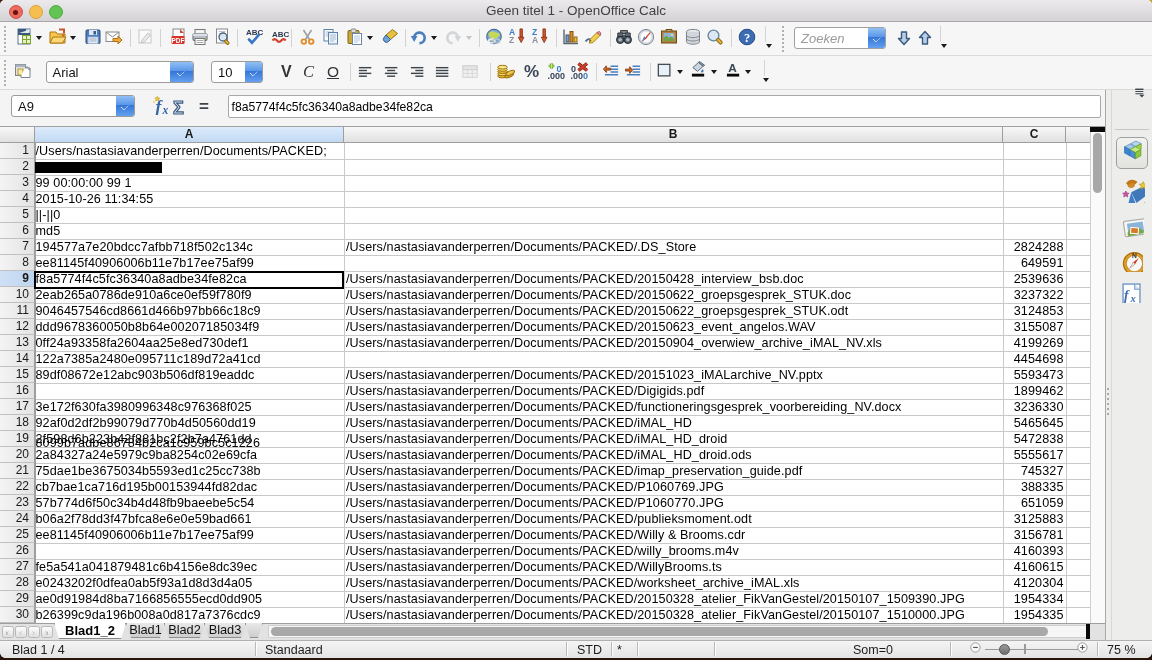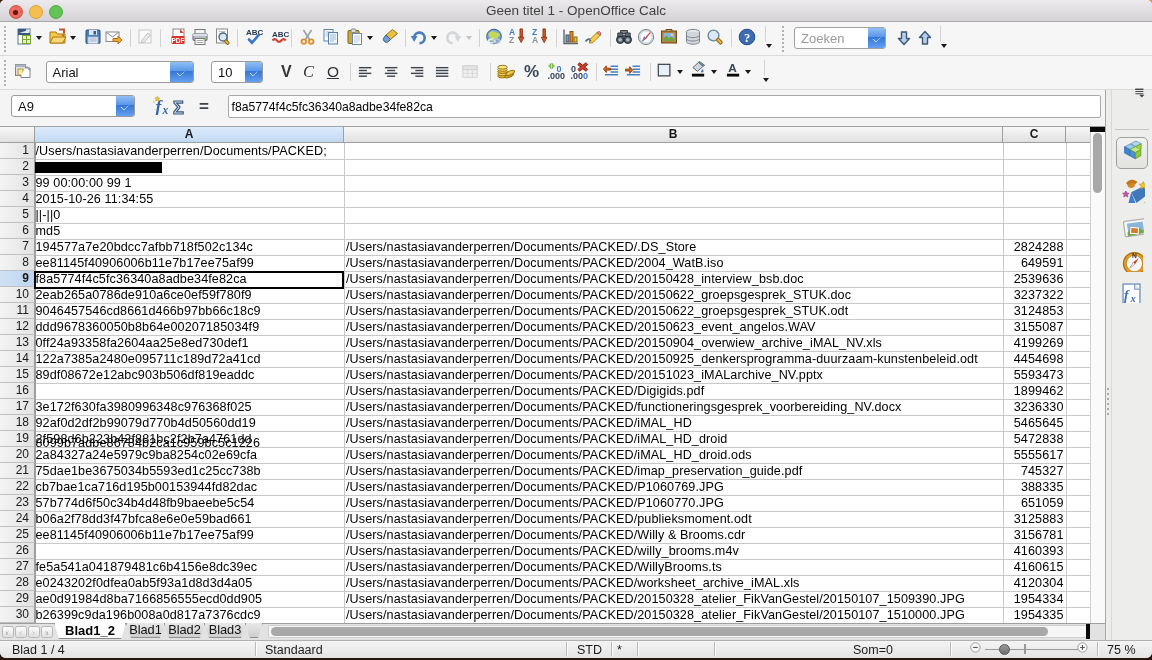--- a/index.html
+++ b/index.html
@@ -207,21 +207,21 @@
         <text x="9" y="13.6" font-family="Liberation Serif" font-size="12.5" font-weight="bold" fill="#fff" text-anchor="middle">?</text>
       </svg></div>
 <div class="dd" style="left:36px;top:36px;"></div>
 <div class="dd" style="left:70px;top:36px;"></div>
 <div class="dd" style="left:367px;top:36px;"></div>
 <div class="dd" style="left:431px;top:36px;"></div>
 <div class="dd" style="left:466px;top:36px;border-top-color:#c2c6ca;"></div>
 <div class="dd" style="left:766px;top:44px;"></div>
 <div style="position:absolute;left:765px;top:26px;width:1px;height:16px;background:#d4d4d4;"></div>
 <div class="grip" style="left:782px;top:26px;"></div>
-<div class="combo" style="left:794px;top:27px;width:92px;height:22px;border-color:#a0a0a0;">
+<div class="combo" style="left:794px;top:27px;width:92px;height:22px;border-color:#a0a0a0;font-style:italic;">
 <span class="ctext" style="color:#9a9a9a;">Zoeken</span>
       <div class="combobtn" style="width:17px;"></div>
     </div>
 <div class="ic" style="left:895px;top:27px;width:18px;height:22px;"><svg width="18" height="22" viewBox="0 0 18 18">
         <path d="M9 15.5l-5.5-6h3V3h5v6.5h3z" fill="#b9cfe8" stroke="#39597e" stroke-width="1.4" stroke-linejoin="round"></path>
       </svg></div>
 <div class="ic" style="left:916px;top:27px;width:18px;height:22px;"><svg width="18" height="22" viewBox="0 0 18 18">
         <path d="M9 2.5l5.5 6h-3V15h-5V8.5h-3z" fill="#b9cfe8" stroke="#39597e" stroke-width="1.4" stroke-linejoin="round"></path>
       </svg></div>
 <div class="dd" style="left:941px;top:44px;"></div>
@@ -428,39 +428,37 @@
 <div class="cell" style="left:35.5px;top:143px;">/Users/nastasiavanderperren/Documents/PACKED;</div>
 <div class="cell" style="left:35.5px;top:175px;">99 00:00:00 99 1</div>
 <div class="cell" style="left:35.5px;top:191px;">2015-10-26 11:34:55</div>
 <div class="cell" style="left:35.5px;top:207px;">||-||0</div>
 <div class="cell" style="left:35.5px;top:223px;">md5</div>
 <div style="position:absolute;left:35px;top:161.5px;width:127px;height:11.5px;background:#000;"></div>
 <div class="cell" style="left:35.5px;top:239px;">194577a7e20bdcc7afbb718f502c134c</div>
 <div class="cell" style="left:346px;top:239px;">/Users/nastasiavanderperren/Documents/PACKED/.DS_Store</div>
 <div class="cell" style="left:1003px;top:239px;width:60.5px;text-align:right;">2824288</div>
 <div class="cell" style="left:35.5px;top:255px;">ee81145f40906006b11e7b17ee75af99</div>
-<div class="cell" style="left:346px;top:255px;">/Users/nastasiavanderperren/Documents/PACKED/2004_WatB.iso</div>
 <div class="cell" style="left:1003px;top:255px;width:60.5px;text-align:right;">649591</div>
 <div class="cell" style="left:35.5px;top:271px;">f8a5774f4c5fc36340a8adbe34fe82ca</div>
 <div class="cell" style="left:346px;top:271px;">/Users/nastasiavanderperren/Documents/PACKED/20150428_interview_bsb.doc</div>
 <div class="cell" style="left:1003px;top:271px;width:60.5px;text-align:right;">2539636</div>
 <div class="cell" style="left:35.5px;top:287px;">2eab265a0786de910a6ce0ef59f780f9</div>
 <div class="cell" style="left:346px;top:287px;">/Users/nastasiavanderperren/Documents/PACKED/20150622_groepsgesprek_STUK.doc</div>
 <div class="cell" style="left:1003px;top:287px;width:60.5px;text-align:right;">3237322</div>
 <div class="cell" style="left:35.5px;top:303px;">9046457546cd8661d466b97bb66c18c9</div>
 <div class="cell" style="left:346px;top:303px;">/Users/nastasiavanderperren/Documents/PACKED/20150622_groepsgesprek_STUK.odt</div>
 <div class="cell" style="left:1003px;top:303px;width:60.5px;text-align:right;">3124853</div>
 <div class="cell" style="left:35.5px;top:319px;">ddd9678360050b8b64e00207185034f9</div>
 <div class="cell" style="left:346px;top:319px;">/Users/nastasiavanderperren/Documents/PACKED/20150623_event_angelos.WAV</div>
 <div class="cell" style="left:1003px;top:319px;width:60.5px;text-align:right;">3155087</div>
 <div class="cell" style="left:35.5px;top:335px;">0ff24a93358fa2604aa25e8ed730def1</div>
 <div class="cell" style="left:346px;top:335px;">/Users/nastasiavanderperren/Documents/PACKED/20150904_overwiew_archive_iMAL_NV.xls</div>
 <div class="cell" style="left:1003px;top:335px;width:60.5px;text-align:right;">4199269</div>
 <div class="cell" style="left:35.5px;top:351px;">122a7385a2480e095711c189d72a41cd</div>
-<div class="cell" style="left:346px;top:351px;">/Users/nastasiavanderperren/Documents/PACKED/20150925_denkersprogramma-duurzaam-kunstenbeleid.odt</div>
 <div class="cell" style="left:1003px;top:351px;width:60.5px;text-align:right;">4454698</div>
 <div class="cell" style="left:35.5px;top:367px;">89df08672e12abc903b506df819eaddc</div>
 <div class="cell" style="left:346px;top:367px;">/Users/nastasiavanderperren/Documents/PACKED/20151023_iMALarchive_NV.pptx</div>
 <div class="cell" style="left:1003px;top:367px;width:60.5px;text-align:right;">5593473</div>
 <div class="cell" style="left:35.5px;top:395px;margin-top:40px;">8099b7adbe86784b2ca1c959bc5c1226</div>
 <div class="cell" style="left:346px;top:383px;">/Users/nastasiavanderperren/Documents/PACKED/Digigids.pdf</div>
 <div class="cell" style="left:1003px;top:383px;width:60.5px;text-align:right;">1899462</div>
 <div class="cell" style="left:35.5px;top:399px;">3e172f630fa3980996348c976368f025</div>
 <div class="cell" style="left:346px;top:399px;">/Users/nastasiavanderperren/Documents/PACKED/functioneringsgesprek_voorbereiding_NV.docx</div>
 <div class="cell" style="left:1003px;top:399px;width:60.5px;text-align:right;">3236330</div>

